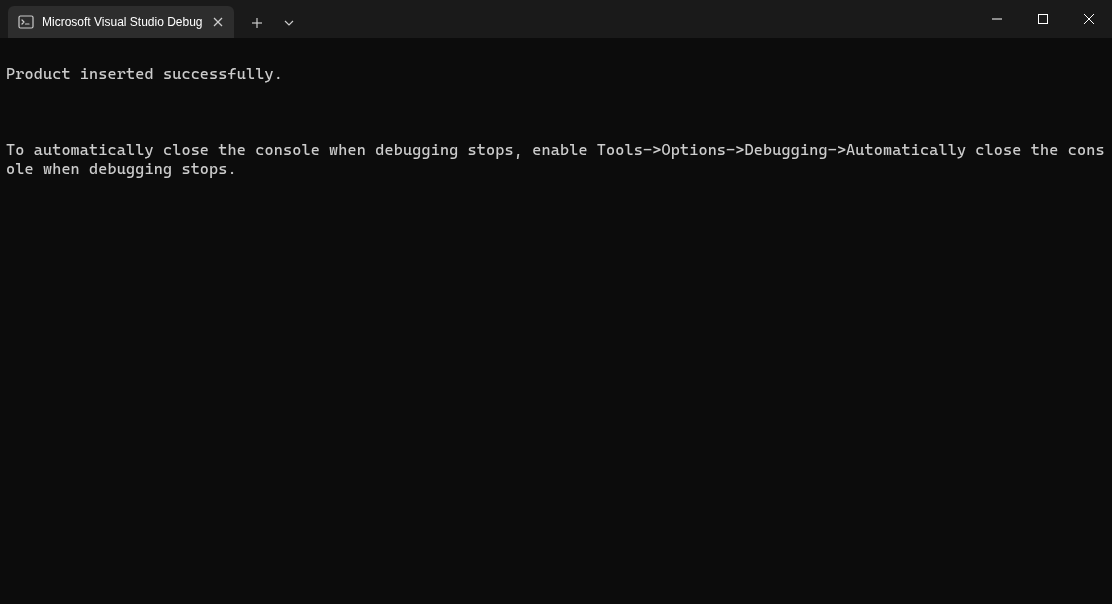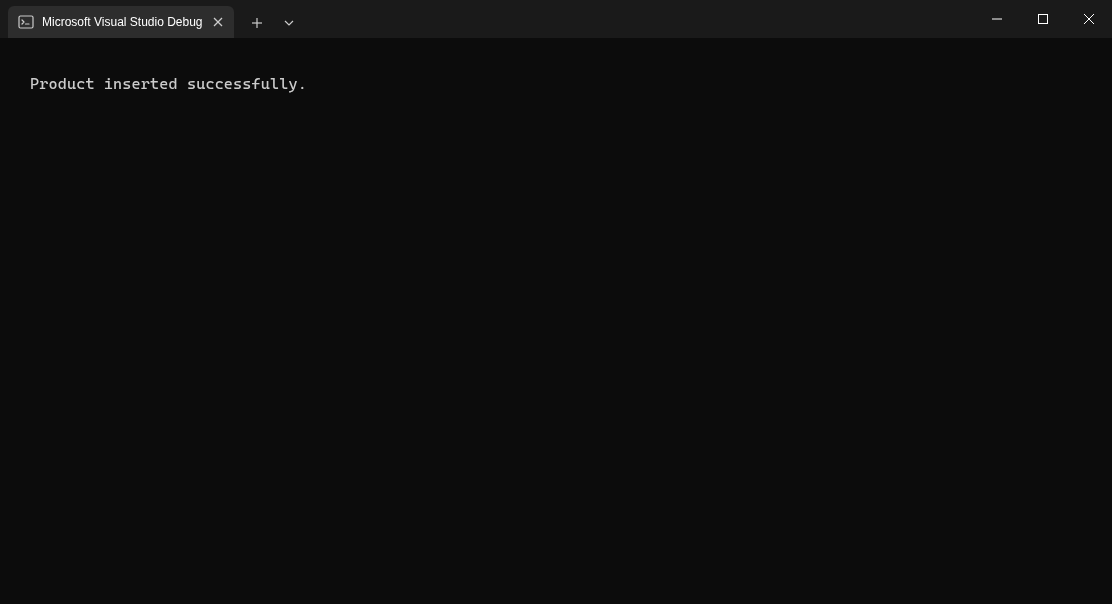--- a/index.html
+++ b/index.html
@@ -99,29 +99,28 @@
       height: 38px;
       display: flex;
       align-items: center;
       justify-content: center;
     }
     .win-btn svg {
       width: 10px;
       height: 10px;
     }
     .console-content {
-      padding: 18px 6px;
+      padding: 8px 6px;
       font-family: 'Cascadia Mono', 'Consolas', monospace;
       font-size: 15.5px;
       line-height: 19px;
       color: #cccccc;
       white-space: pre-wrap;
       word-break: break-all;
       letter-spacing: 0.15px;
-      margin-left: 24px;
     }
     .console-line {
       display: block;
     }
     .blank-line {
       height: 19px;
     }
     .cursor {
       display: inline-block;
       width: 1px;
@@ -182,13 +181,14 @@
         <line x1="0" y1="0" x2="10" y2="10" stroke="#ffffff" stroke-width="1"></line>
         <line x1="10" y1="0" x2="0" y2="10" stroke="#ffffff" stroke-width="1"></line>
       </svg>
     </div>
   </div>
 </div>
 
 <div class="console-content">
 <span class="console-line">Product inserted successfully.</span>
 <div class="blank-line"></div>
+<span class="console-line">To automatically close the console when debugging stops, enable Tools-&gt;Options-&gt;Debugging-&gt;Automatically close the console when debugging stops.</span>
 </div>
 
 </body></html>

